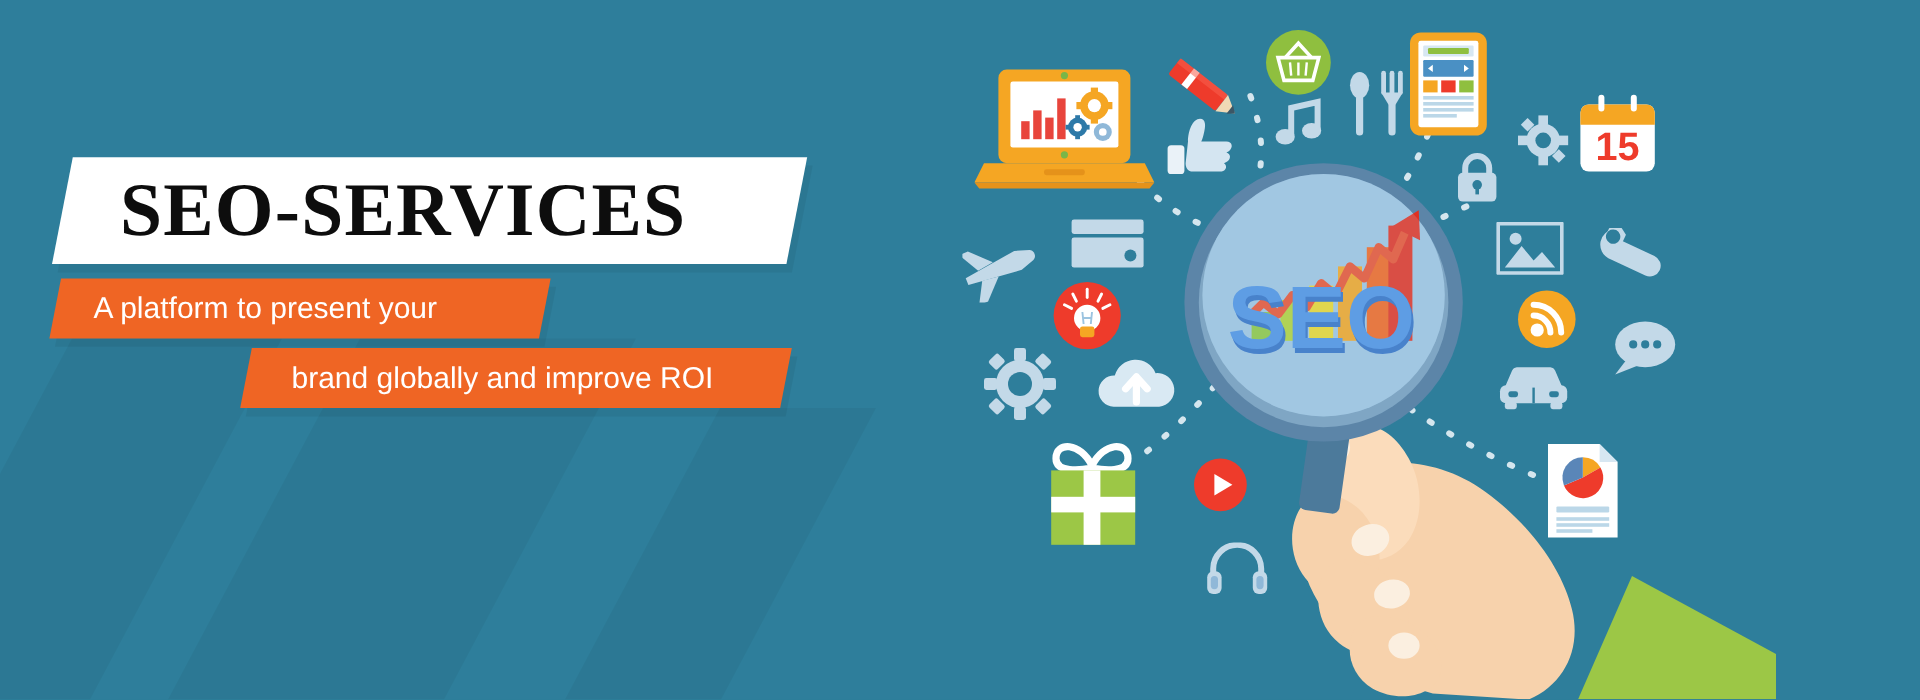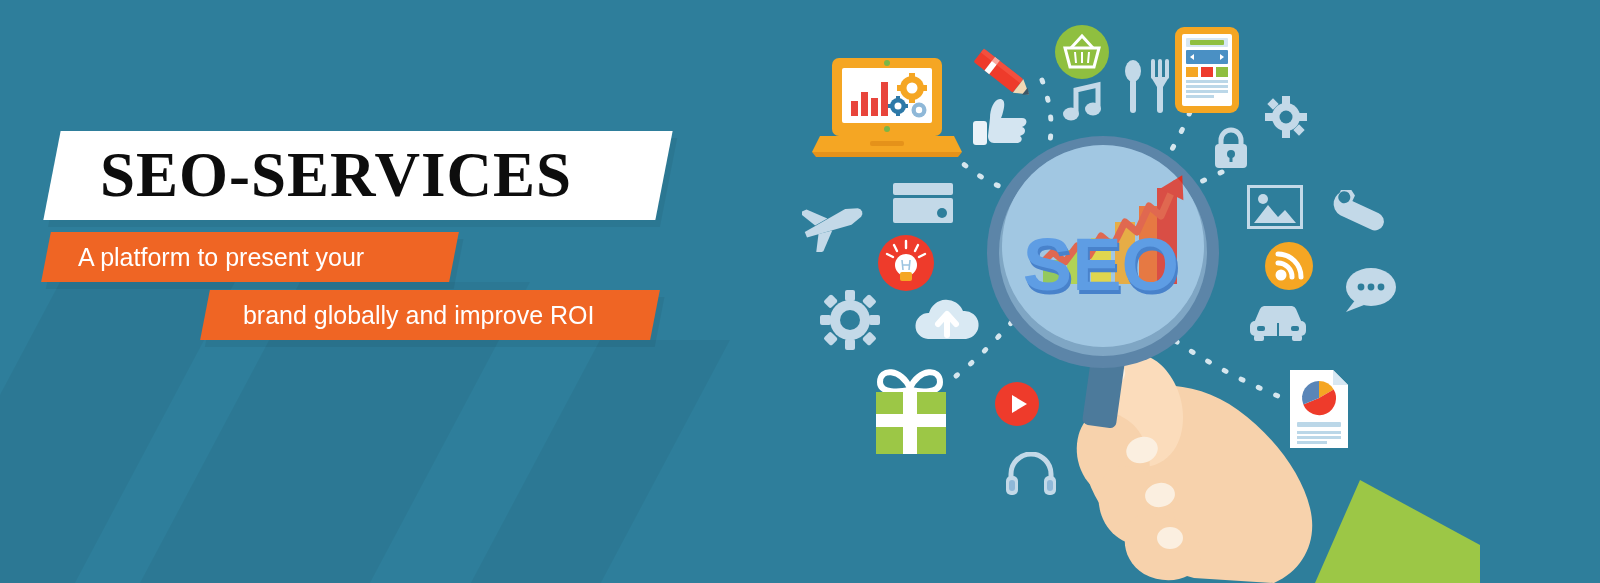--- a/index.html
+++ b/index.html
@@ -243,20 +243,29 @@
             <rect x="17" y="34" width="8" height="8"></rect>
           <rect x="0" y="17" width="8" height="8"></rect>
             <rect x="34" y="17" width="8" height="8"></rect>
           <rect x="4" y="4" width="8" height="8" transform="rotate(45 8 8)"></rect>
           <rect x="30" y="30" width="8" height="8" transform="rotate(45 34 34)"></rect>
         </g>
         <circle cx="21" cy="21" r="6.5" fill="#2E7E9B"></circle>
       </svg>
     </div>
 
+    <div class="node" style="left:553px; top:75px; width:70px; height:76px;">
+      <svg viewBox="0 0 70 76" width="70" height="76">
+        <rect x="4" y="12" width="62" height="56" rx="7" fill="#FFFFFF"></rect>
+        <path d="M4 19 a7 7 0 0 1 7 -7 h48 a7 7 0 0 1 7 7 v10 H4 Z" fill="#F5A623"></path>
+        <rect x="19" y="4" width="5" height="14" rx="2.5" fill="#FFFFFF"></rect>
+        <rect x="46" y="4" width="5" height="14" rx="2.5" fill="#FFFFFF"></rect>
+        <text x="35" y="58" text-anchor="middle" font-family="Liberation Sans, sans-serif" font-size="33" font-weight="bold" fill="#EE3B2B">15</text>
+      </svg>
+    </div>
 
     <div class="node" style="left:450px; top:125px; width:42px; height:46px;">
       <svg viewBox="0 0 42 46" width="42" height="46">
         <path d="M11 20 v-5 a10 10 0 0 1 20 0 v5" fill="none" stroke="#C3D9E8" stroke-width="5"></path>
         <rect x="5" y="19" width="32" height="24" rx="4" fill="#C3D9E8"></rect>
         <circle cx="21" cy="29" r="4" fill="#2E7E9B"></circle>
         <rect x="19.5" y="29" width="3" height="8" fill="#2E7E9B"></rect>
       </svg>
     </div>
 

